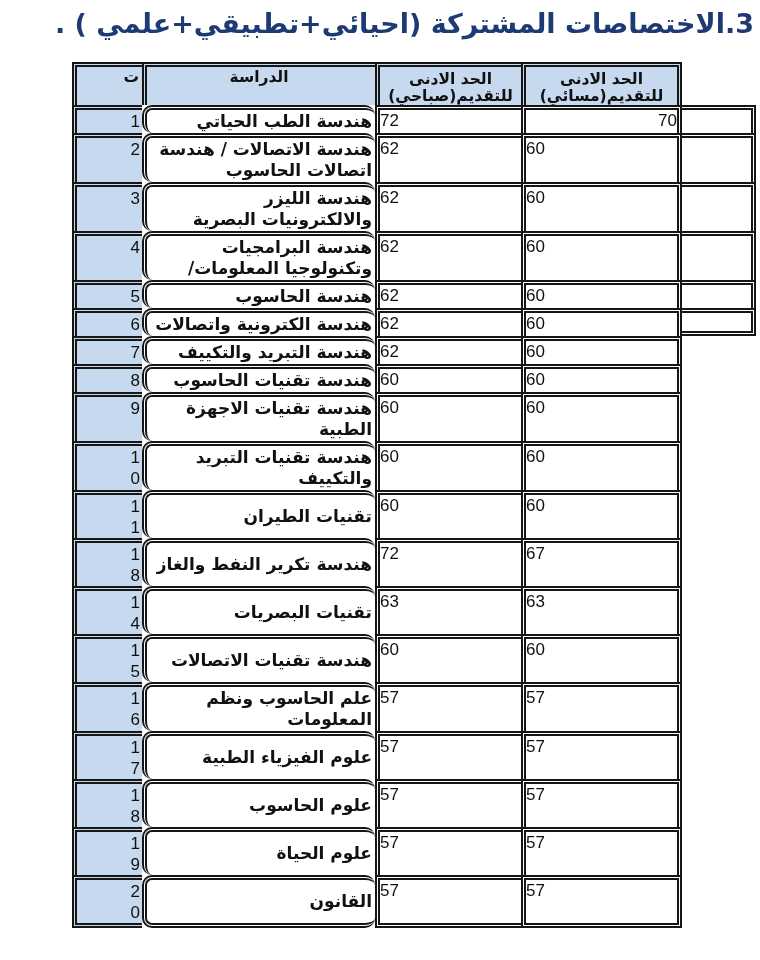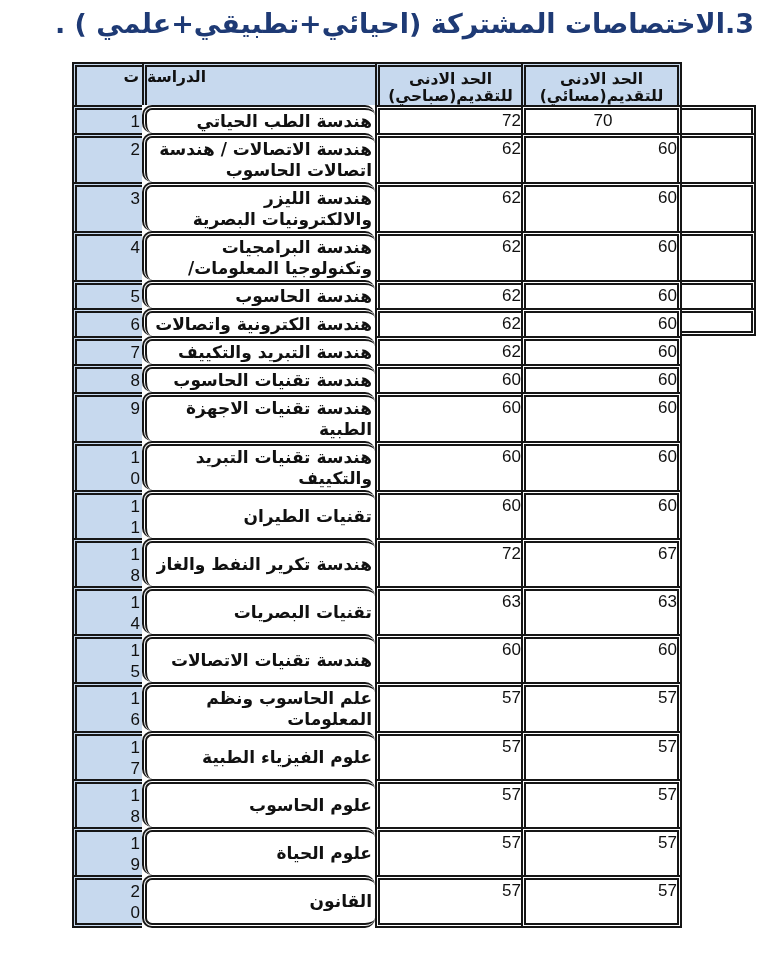--- a/index.html
+++ b/index.html
@@ -37,44 +37,43 @@
     border-bottom:5px double var(--bc);
   }
   td.spare.sb{border-top:5px double var(--bc);border-right:5px double var(--bc);}
   td.spare.sbb{border-bottom:5px double var(--bc);}
   
   .hdr, td.numcol{background:var(--hdr-bg);}
   
   thead tr{height:38px;}
   th{vertical-align:top;font-weight:bold;font-size:15.5px;line-height:17px;color:#111;}
   th.num-h{direction:rtl;text-align:right;padding:2px 3px 0 0;}
-  th.study-h{direction:rtl;text-align:left;padding:2px 4px 0 0;}
+  th.study-h{direction:rtl;text-align:center;padding:2px 4px 0 0;}
   th.cent{direction:rtl;text-align:center;padding-top:4px;}
   
   tr.short{height:28px;}
   tr.tall{height:47px;}
   td.numcol{vertical-align:top;text-align:right;padding:1px 2px 0 0;}
   span.digits{
     display:inline-block;max-width:12px;word-break:break-all;
     font-family:"Liberation Sans",sans-serif;font-size:17px;line-height:21px;
     text-align:right;color:#111;
   }
   td.study{
     direction:rtl;text-align:right;vertical-align:middle;
     font-weight:bold;font-size:17px;line-height:21px;color:#111;
     padding:1px 3px 1px 2px;
     border-radius:10px;
   }
   td.val{
-    vertical-align:top;text-align:right;
+    vertical-align:top;text-align:left;
     font-family:"Liberation Sans",sans-serif;font-size:17px;line-height:20px;color:#111;
     padding-top:1px;
-    padding-left:36px;
-  }
-  td.val.left-val{text-align:center;padding-left:3px;}
+  }
+  td.val.left-val{text-align:right;padding-left:3px;}
 </style>
 </head>
 <body>
 
 <div class="page">
   <div class="title">3.الاختصاصات المشتركة (احيائي+تطبيقي+علمي ) .</div>
 
   <table class="doc-table">
     <colgroup>
       <col style="width:70px">

